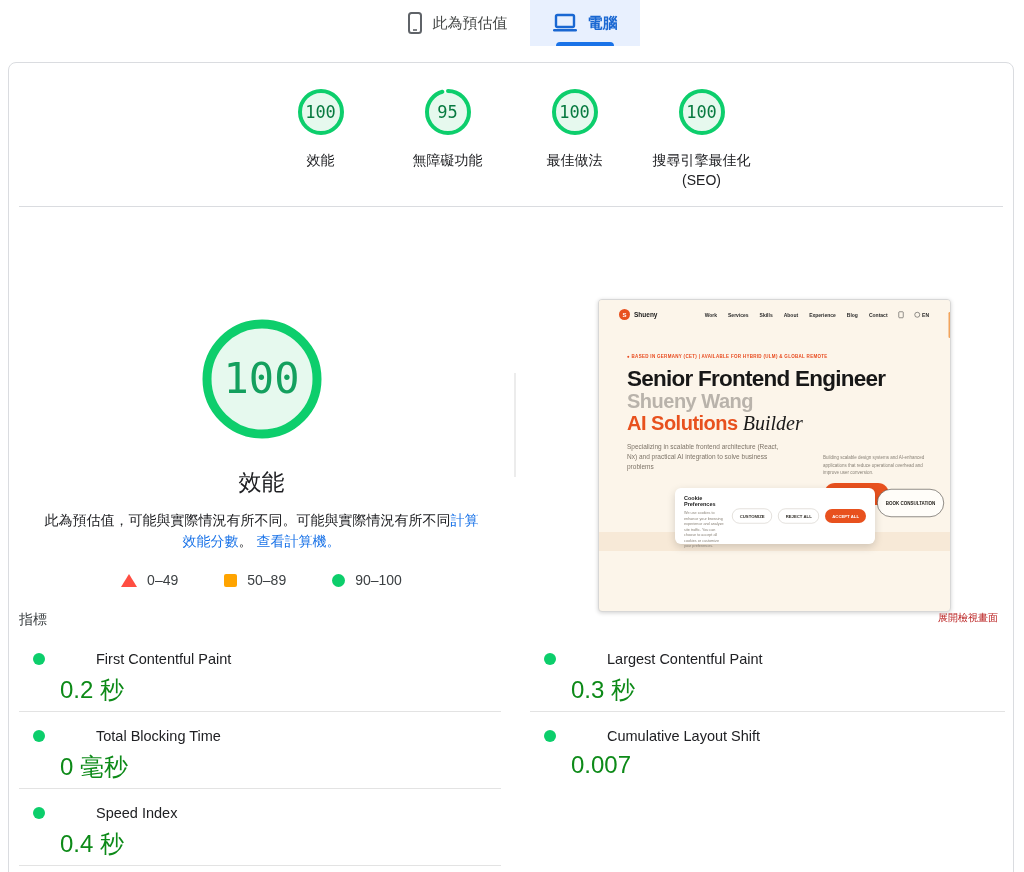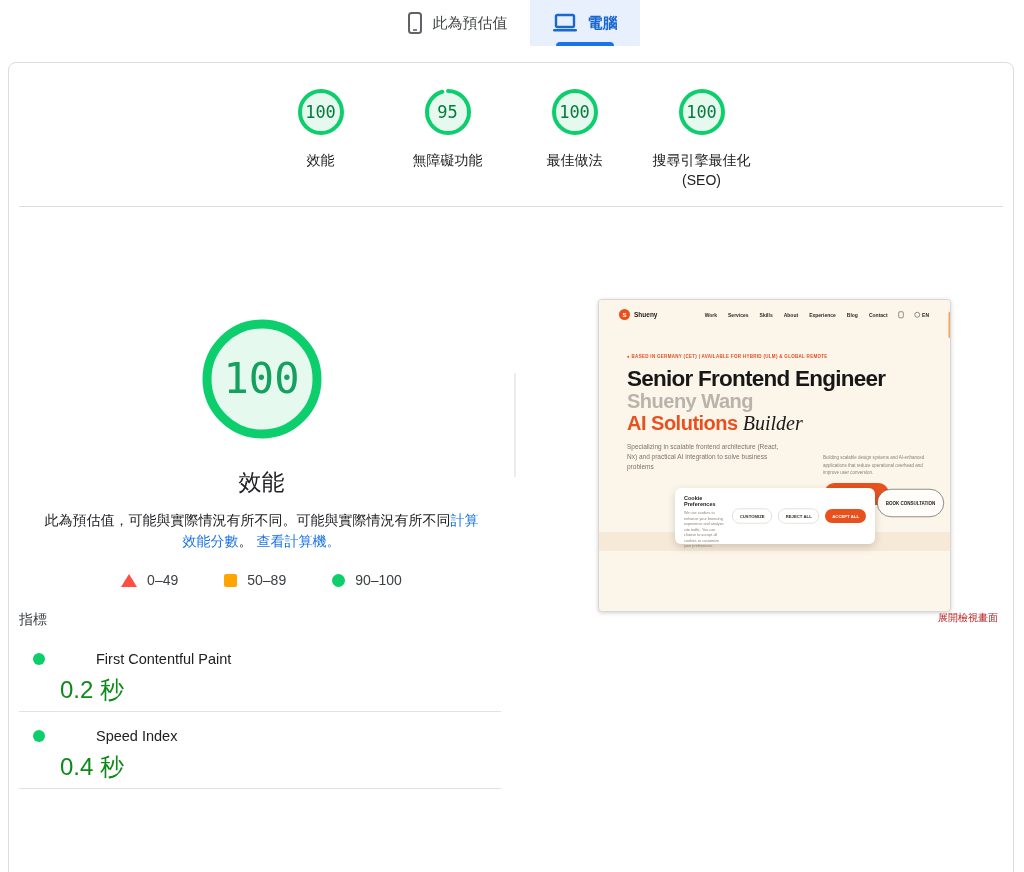--- a/index.html
+++ b/index.html
@@ -274,21 +274,44 @@
       <div class="mrow">
         <div class="mrow-top">
           <span class="mdot"></span>
           <span class="mname">First Contentful Paint</span>
         </div>
         <div class="mvalue">0.2 秒</div>
       </div>
       <div class="mrow">
         <div class="mrow-top">
           <span class="mdot"></span>
+          <span class="mname">Total Blocking Time</span>
+        </div>
+        <div class="mvalue">0 毫秒</div>
+      </div>
+      <div class="mrow">
+        <div class="mrow-top">
+          <span class="mdot"></span>
           <span class="mname">Speed Index</span>
         </div>
         <div class="mvalue">0.4 秒</div>
       </div>
     </div>
 
+    <div class="mcol mcol-right">
+      <div class="mrow">
+        <div class="mrow-top">
+          <span class="mdot"></span>
+          <span class="mname">Largest Contentful Paint</span>
+        </div>
+        <div class="mvalue">0.3 秒</div>
+      </div>
+      <div class="mrow noline">
+        <div class="mrow-top">
+          <span class="mdot"></span>
+          <span class="mname">Cumulative Layout Shift</span>
+        </div>
+        <div class="mvalue">0.007</div>
+      </div>
+    </div>
 
   </div>
 </div>
 
 </body></html>

